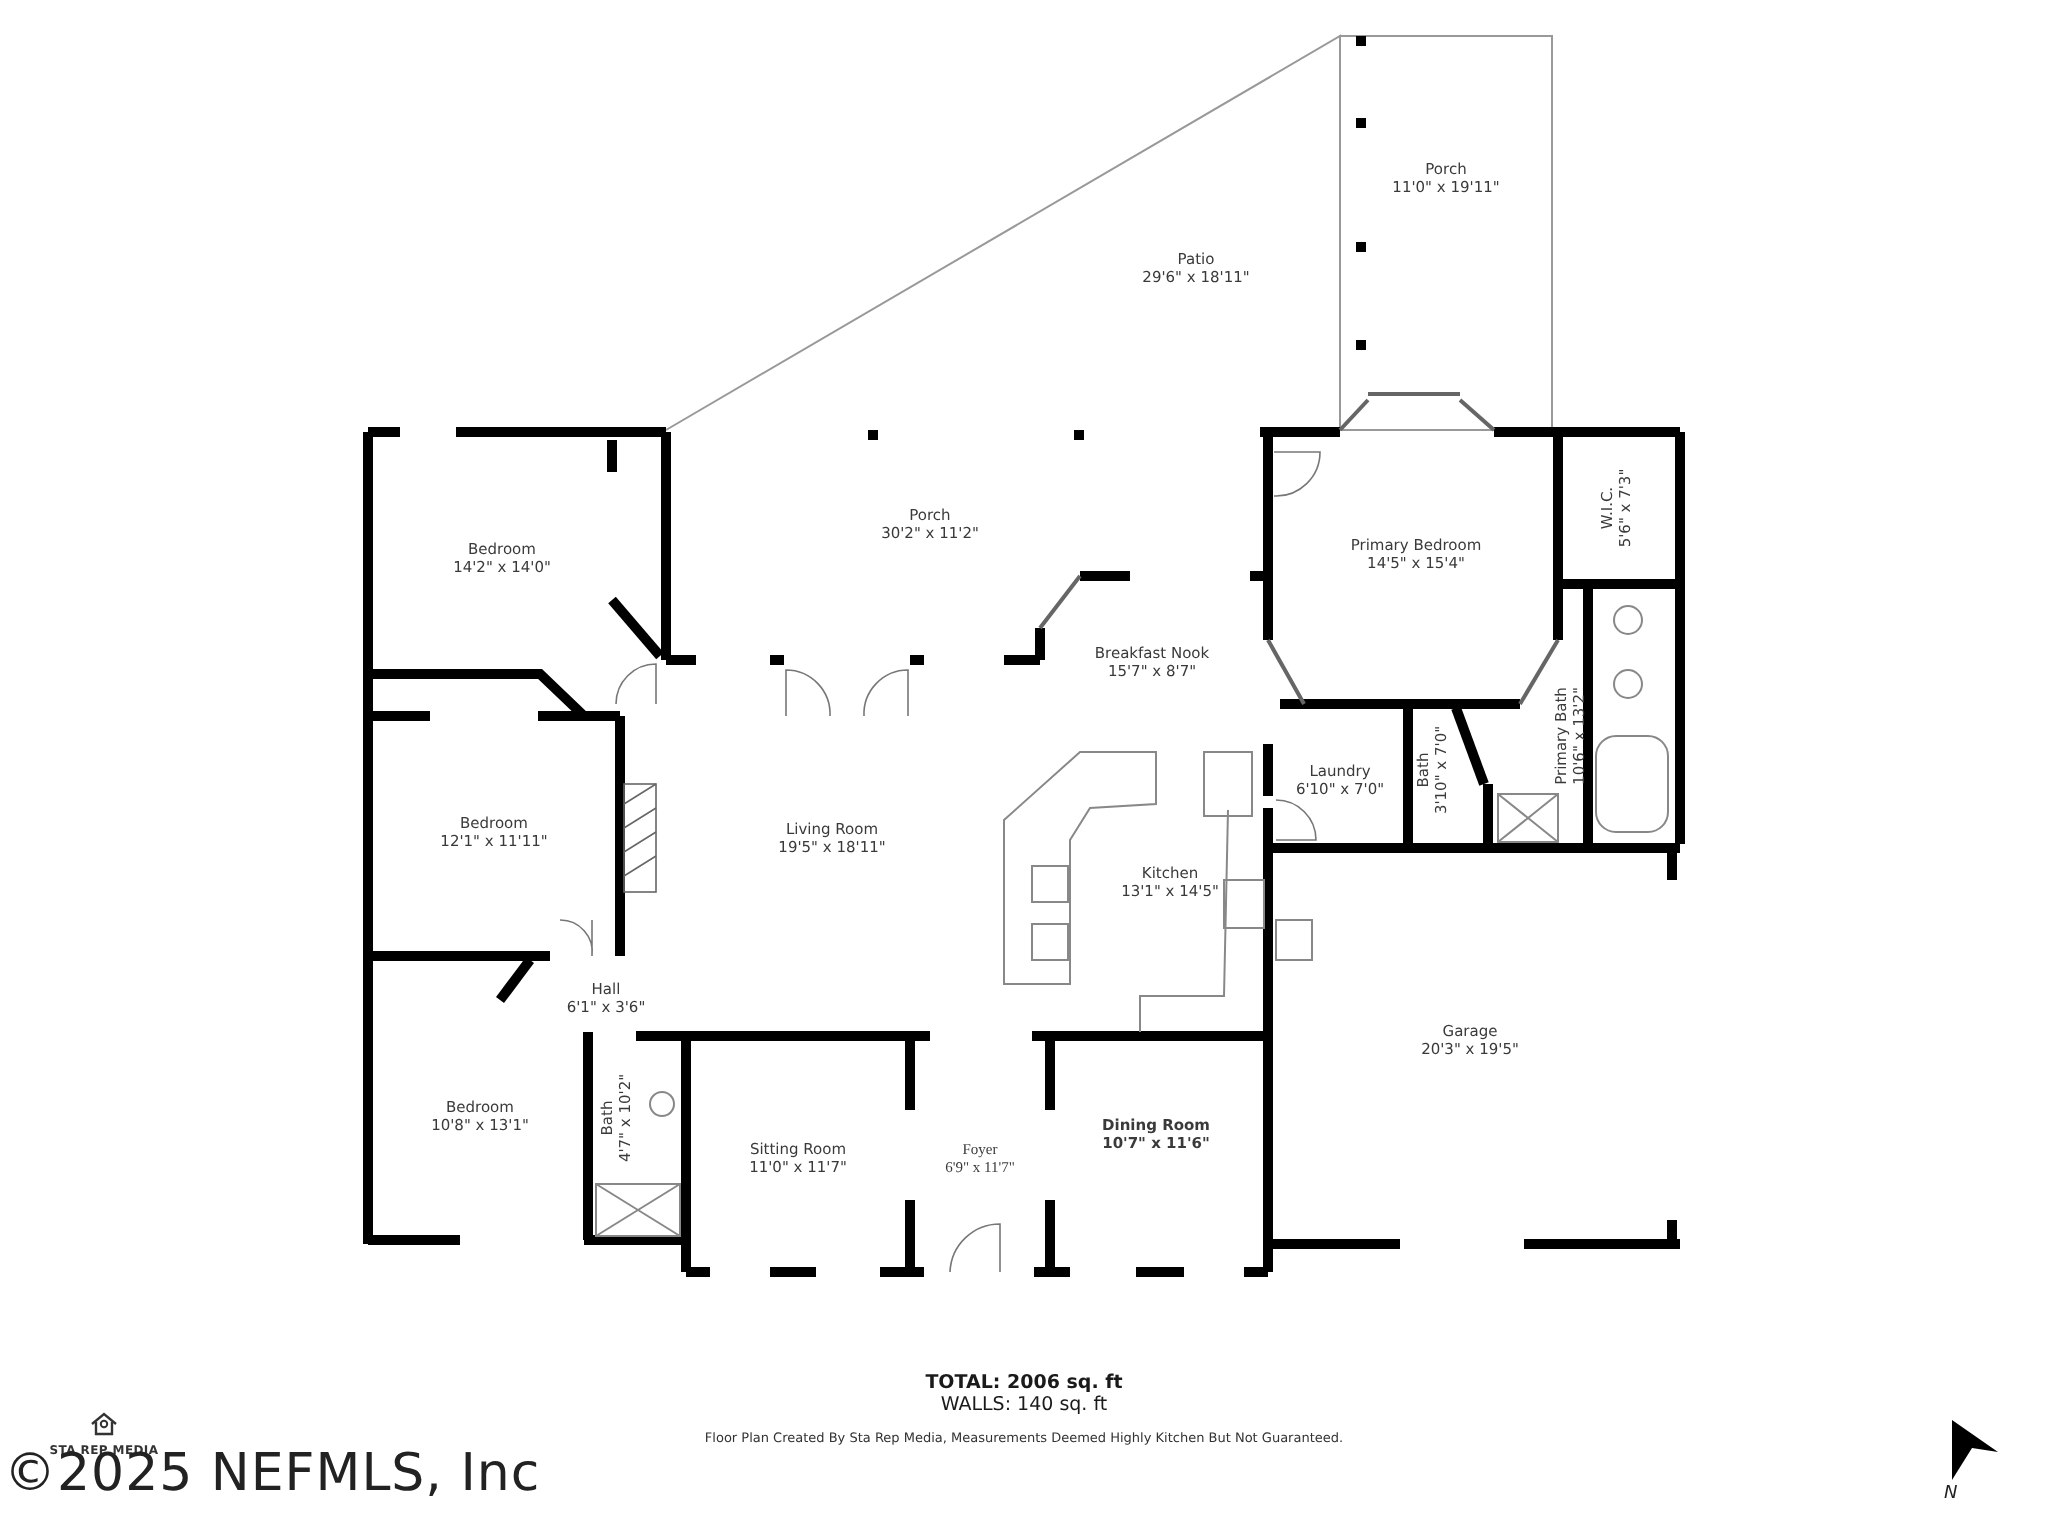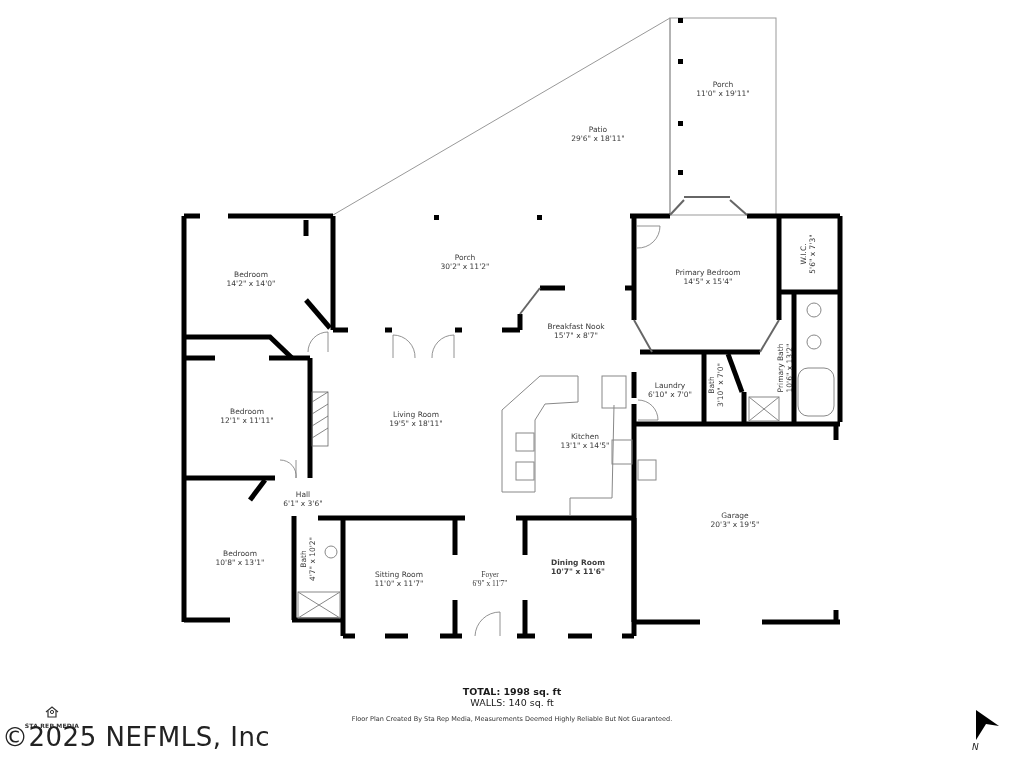--- a/index.html
+++ b/index.html
@@ -232,23 +232,23 @@
 <div class="room-label" style="left:490px;top:579px;font-family:Liberation Serif, serif;">
   <div>Foyer</div>
   <div>6'9" x 11'7"</div>
 </div>
 <div class="room-label" style="left:578px;top:567px;font-weight:bold;">
   <div>Dining Room</div>
   <div>10'7" x 11'6"</div>
 </div>
 
 <div class="summary">
-  <div class="total">TOTAL: 1998 sq. ft</div>
+  <div class="total">TOTAL: 2006 sq. ft</div>
   <div class="line">WALLS: 140 sq. ft</div>
-  <div class="disclaimer">Floor Plan Created By Sta Rep Media, Measurements Deemed Highly Reliable But Not Guaranteed.</div>
+  <div class="disclaimer">Floor Plan Created By Sta Rep Media, Measurements Deemed Highly Kitchen But Not Guaranteed.</div>
 </div>
 
 <div class="logo">
   <svg width="14" height="12" viewBox="0 0 14 12">
     <polyline points="1,6 7,1 13,6" fill="none" stroke="#333" stroke-width="1.2"></polyline>
     <polyline points="3,5 3,11 11,11 11,5" fill="none" stroke="#333" stroke-width="1.2"></polyline>
     <circle cx="7" cy="6" r="1.6" fill="none" stroke="#333" stroke-width="1"></circle>
   </svg>
   <div class="brand">STA REP MEDIA</div>
 </div>

